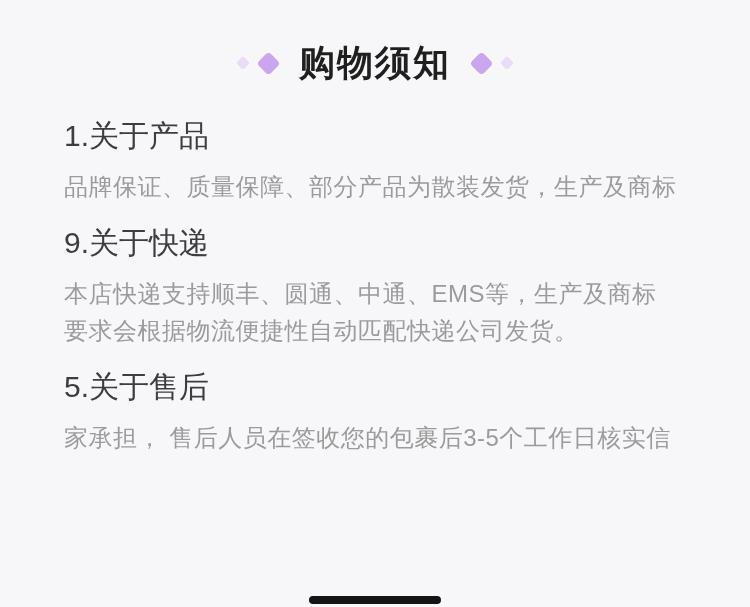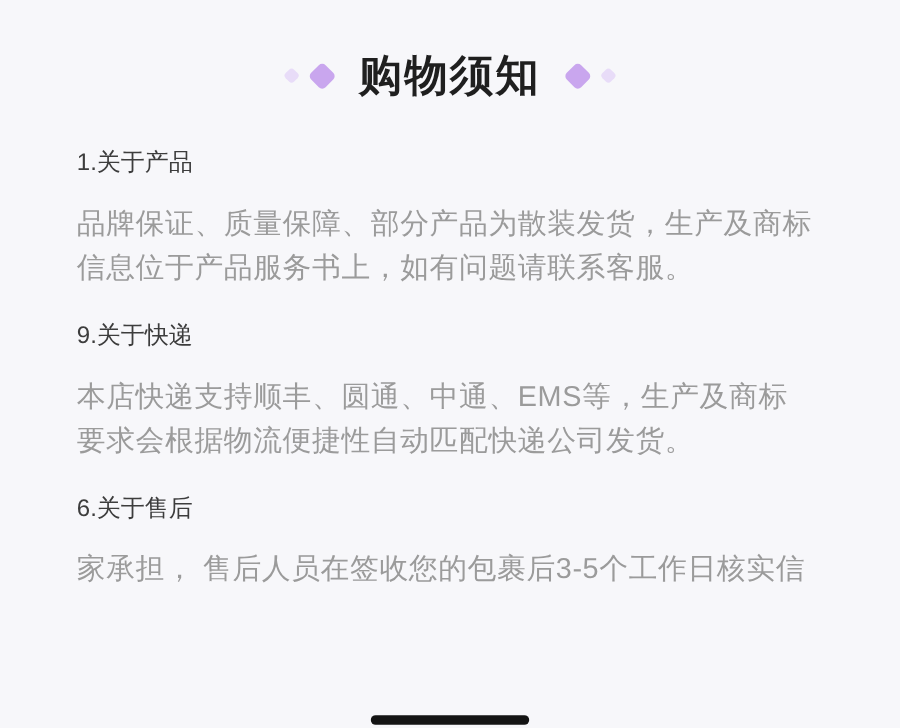--- a/index.html
+++ b/index.html
@@ -43,21 +43,21 @@
   }
   .diamond.small {
     width: 10px;
     height: 10px;
     border-radius: 3px;
     background: #e8dcf8;
   }
   .section { margin-top: 20px; }
   .section.first { margin-top: 34px; }
   .section-heading {
-    font-size: 20px;
+    font-size: 30px;
     font-weight: 400;
     color: #3d3d3d;
     margin: 0 0 14px 0;
     line-height: 36px;
   }
   .body-line {
     font-size: 24px;
     font-weight: 400;
     color: #9b9b9b;
     margin: 0;
@@ -84,30 +84,29 @@
     <span class="diamond small"></span>
     <span class="diamond large"></span>
     <h1 class="page-title">购物须知</h1>
     <span class="diamond large"></span>
     <span class="diamond small"></span>
   </div>
 
   <div class="section first">
     <h2 class="section-heading">1.关于产品</h2>
     <p class="body-line">品牌保证、质量保障、部分产品为散装发货，生产及商标</p>
-    <p class="body-line">信息位于产品服务书上，如有问题请联系客服。</p>
   </div>
 
   <div class="section">
     <h2 class="section-heading">9.关于快递</h2>
     <p class="body-line">本店快递支持顺丰、圆通、中通、EMS等，生产及商标</p>
     <p class="body-line">要求会根据物流便捷性自动匹配快递公司发货。</p>
   </div>
 
   <div class="section">
-    <h2 class="section-heading">6.关于售后</h2>
+    <h2 class="section-heading">5.关于售后</h2>
     <p class="body-line">家承担， 售后人员在签收您的包裹后3-5个工作日核实信</p>
 
   </div>
 
 </div>
 
 <div class="home-indicator"></div>
 
 </body></html>

